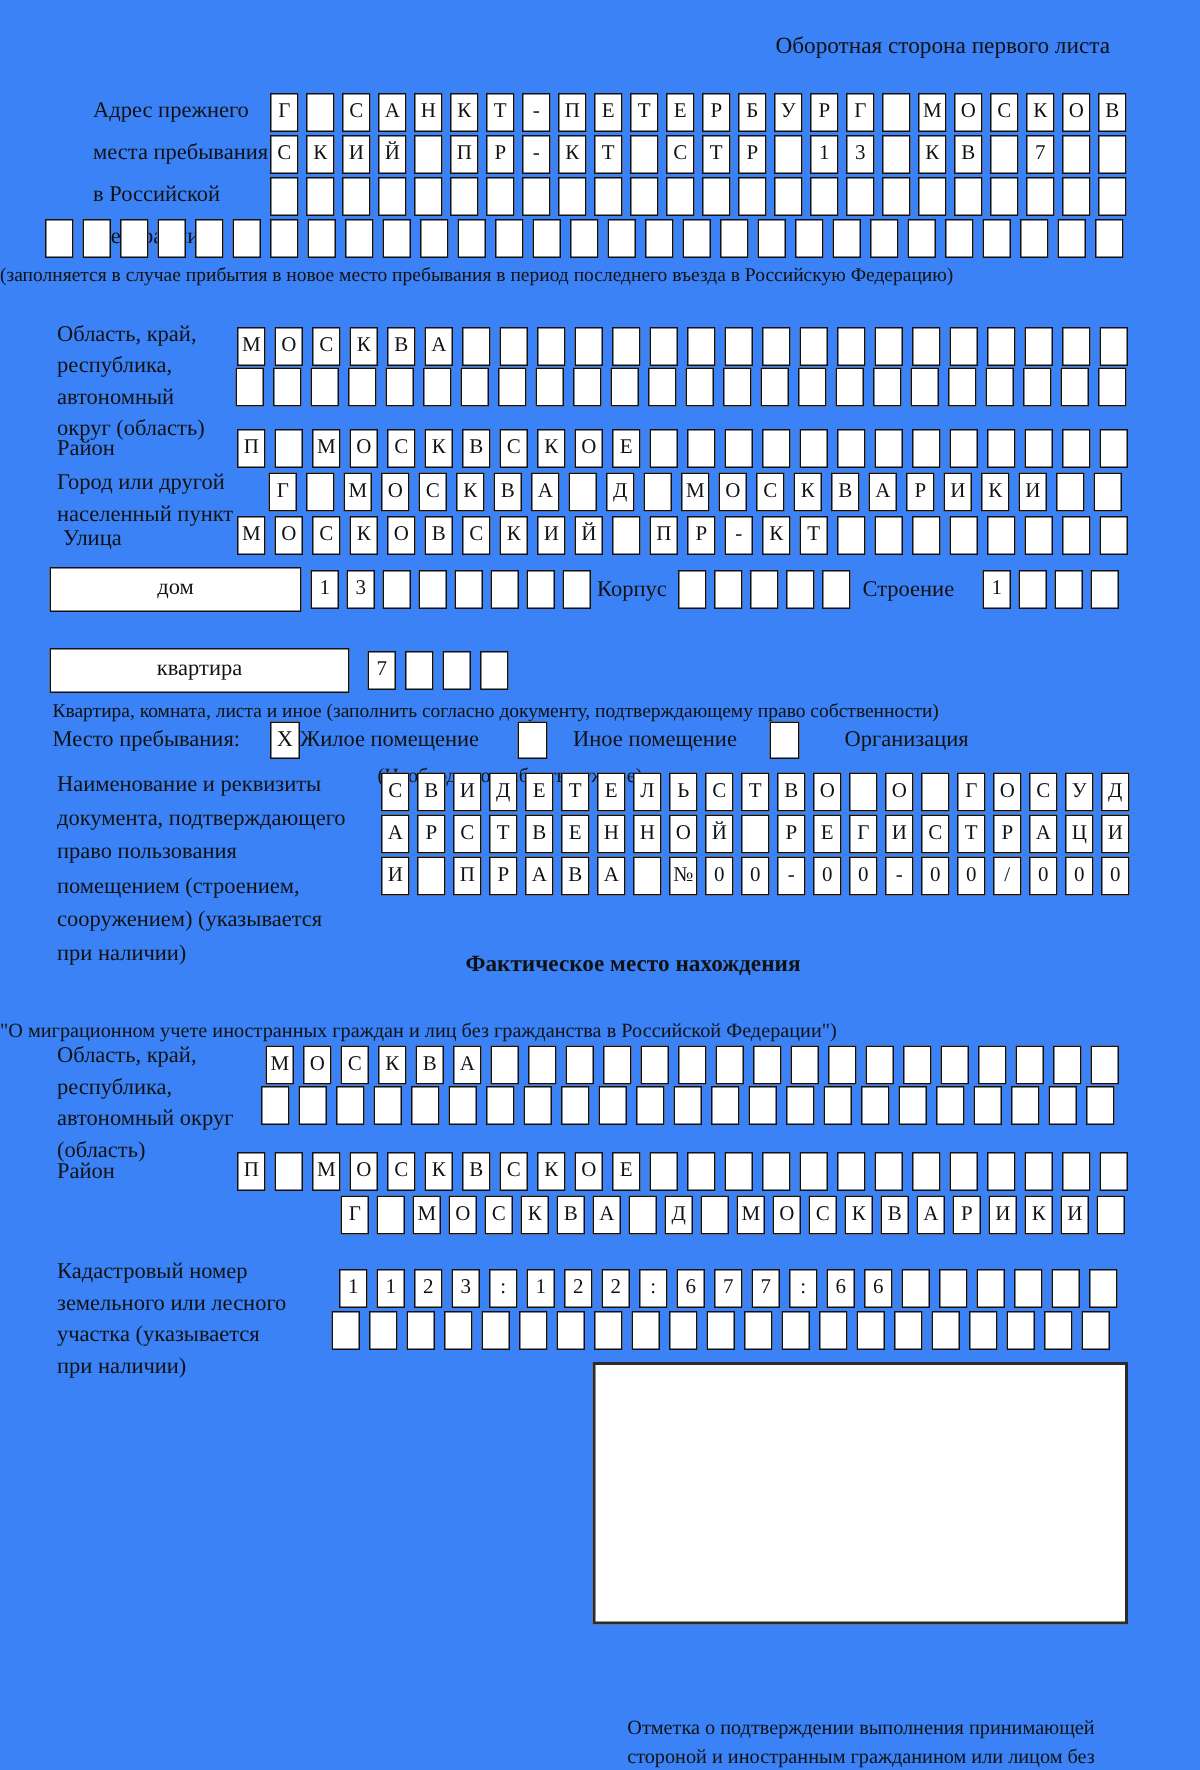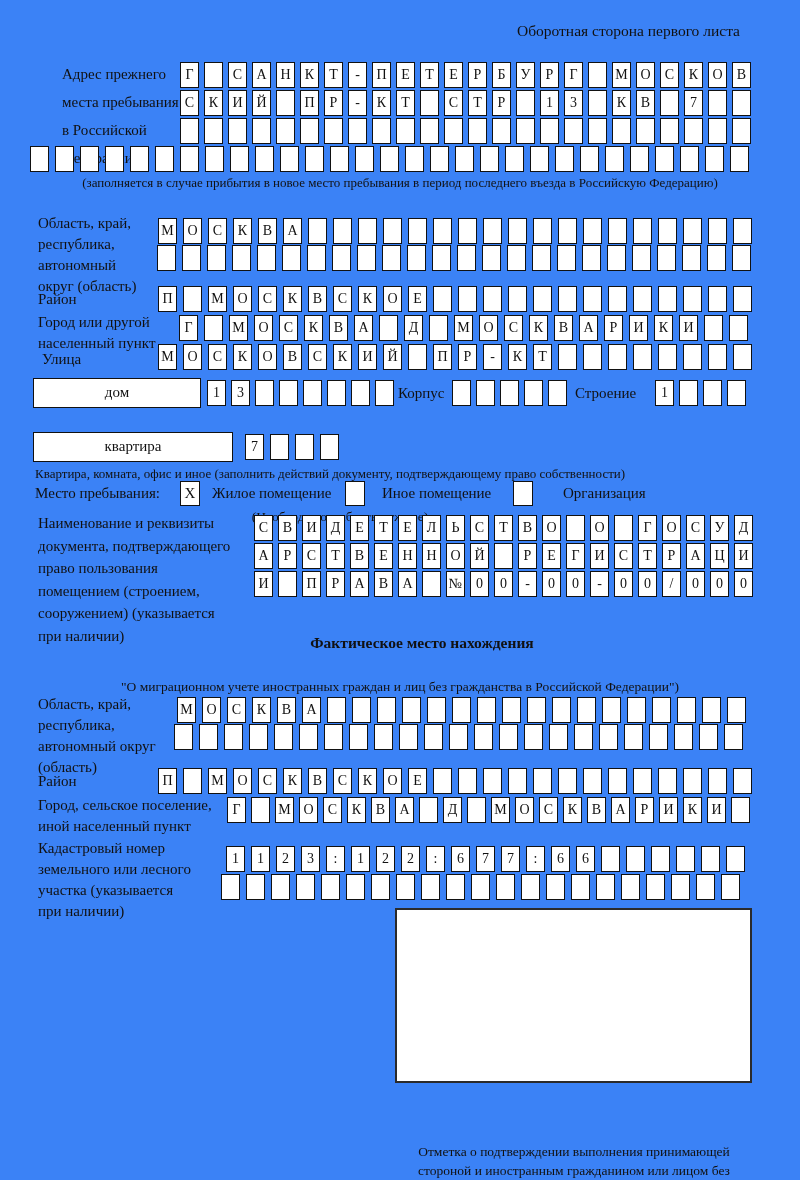--- a/index.html
+++ b/index.html
@@ -10,21 +10,21 @@
     background:#3b82f6;
     font-family:"Liberation Serif","DejaVu Serif",serif;
     color:#111;
     overflow:hidden;
   }
   .hdr{position:absolute;top:22px;right:60px;font-size:15.5px;}
   .lbl{position:absolute;font-size:15px;line-height:21px;white-space:pre-line;}
   .lbl.lh28{line-height:28px;}
   .lbl.lh22{line-height:22.5px;}
   .cap{position:absolute;font-size:13px;}
-  .cap.center{left:0;width:800px;text-align:center;}
+  .cap.center{left:0;width:800px;text-align:left;}
   .title{position:absolute;left:0;width:800px;text-align:center;font-weight:bold;font-size:15.5px;}
   .row{position:absolute;display:flex;gap:6px;}
   .row.g5{gap:5px;}
   .cell{
     box-sizing:border-box;
     width:19px;height:26px;
     border:1.5px solid #111;
     background:#fff;
     font-size:14px;line-height:23px;
     text-align:center;
@@ -341,25 +341,25 @@
       <span class="cell"></span>
     </div>
 
   <div class="widebox" style="left:33px;top:432px;width:200px;height:30px;line-height:27px;">квартира</div>
   <div class="row" style="left:245px;top:434px;">
       <span class="cell">7</span>
       <span class="cell"></span>
       <span class="cell"></span>
       <span class="cell"></span>
     </div>
-  <div class="cap" style="left:35px;top:466px;">Квартира, комната, офис и иное (заполнить действий документу, подтверждающему право собственности)</div>
+  <div class="cap" style="left:35px;top:466px;">Квартира, комната, листа и иное (заполнить согласно документу, подтверждающему право собственности)</div>
 
   <div class="inline-lbl" style="left:35px;top:485px;">Место пребывания:</div>
   <span class="chk" style="left:180px;top:481px;">X</span>
-  <div class="inline-lbl" style="left:212px;top:485px;">Жилое помещение</div>
+  <div class="inline-lbl" style="left:200px;top:485px;">Жилое помещение</div>
   <span class="chk" style="left:345px;top:481px;"></span>
   <div class="inline-lbl" style="left:382px;top:485px;">Иное помещение</div>
   <span class="chk" style="left:513px;top:481px;"></span>
   <div class="inline-lbl" style="left:563px;top:485px;">Организация</div>
   <div class="cap" style="left:195px;top:509px;width:290px;text-align:center;font-size:13.5px;">(Необходимо выбрать нужное)</div>
 
   <div class="lbl lh22" style="left:38px;top:512px;">Наименование и реквизиты
 документа, подтверждающего
 право пользования
 помещением (строением,
@@ -514,22 +514,20 @@
       <span class="cell"></span>
       <span class="cell"></span>
       <span class="cell"></span>
       <span class="cell"></span>
       <span class="cell"></span>
       <span class="cell"></span>
       <span class="cell"></span>
       <span class="cell"></span>
     </div>
 
-  <div class="lbl" style="left:38px;top:795px;">Город, сельское поселение,
-иной населенный пункт</div>
   <div class="row g5" style="left:227px;top:797px;">
       <span class="cell">Г</span>
       <span class="cell"></span>
       <span class="cell">М</span>
       <span class="cell">О</span>
       <span class="cell">С</span>
       <span class="cell">К</span>
       <span class="cell">В</span>
       <span class="cell">А</span>
       <span class="cell"></span>

